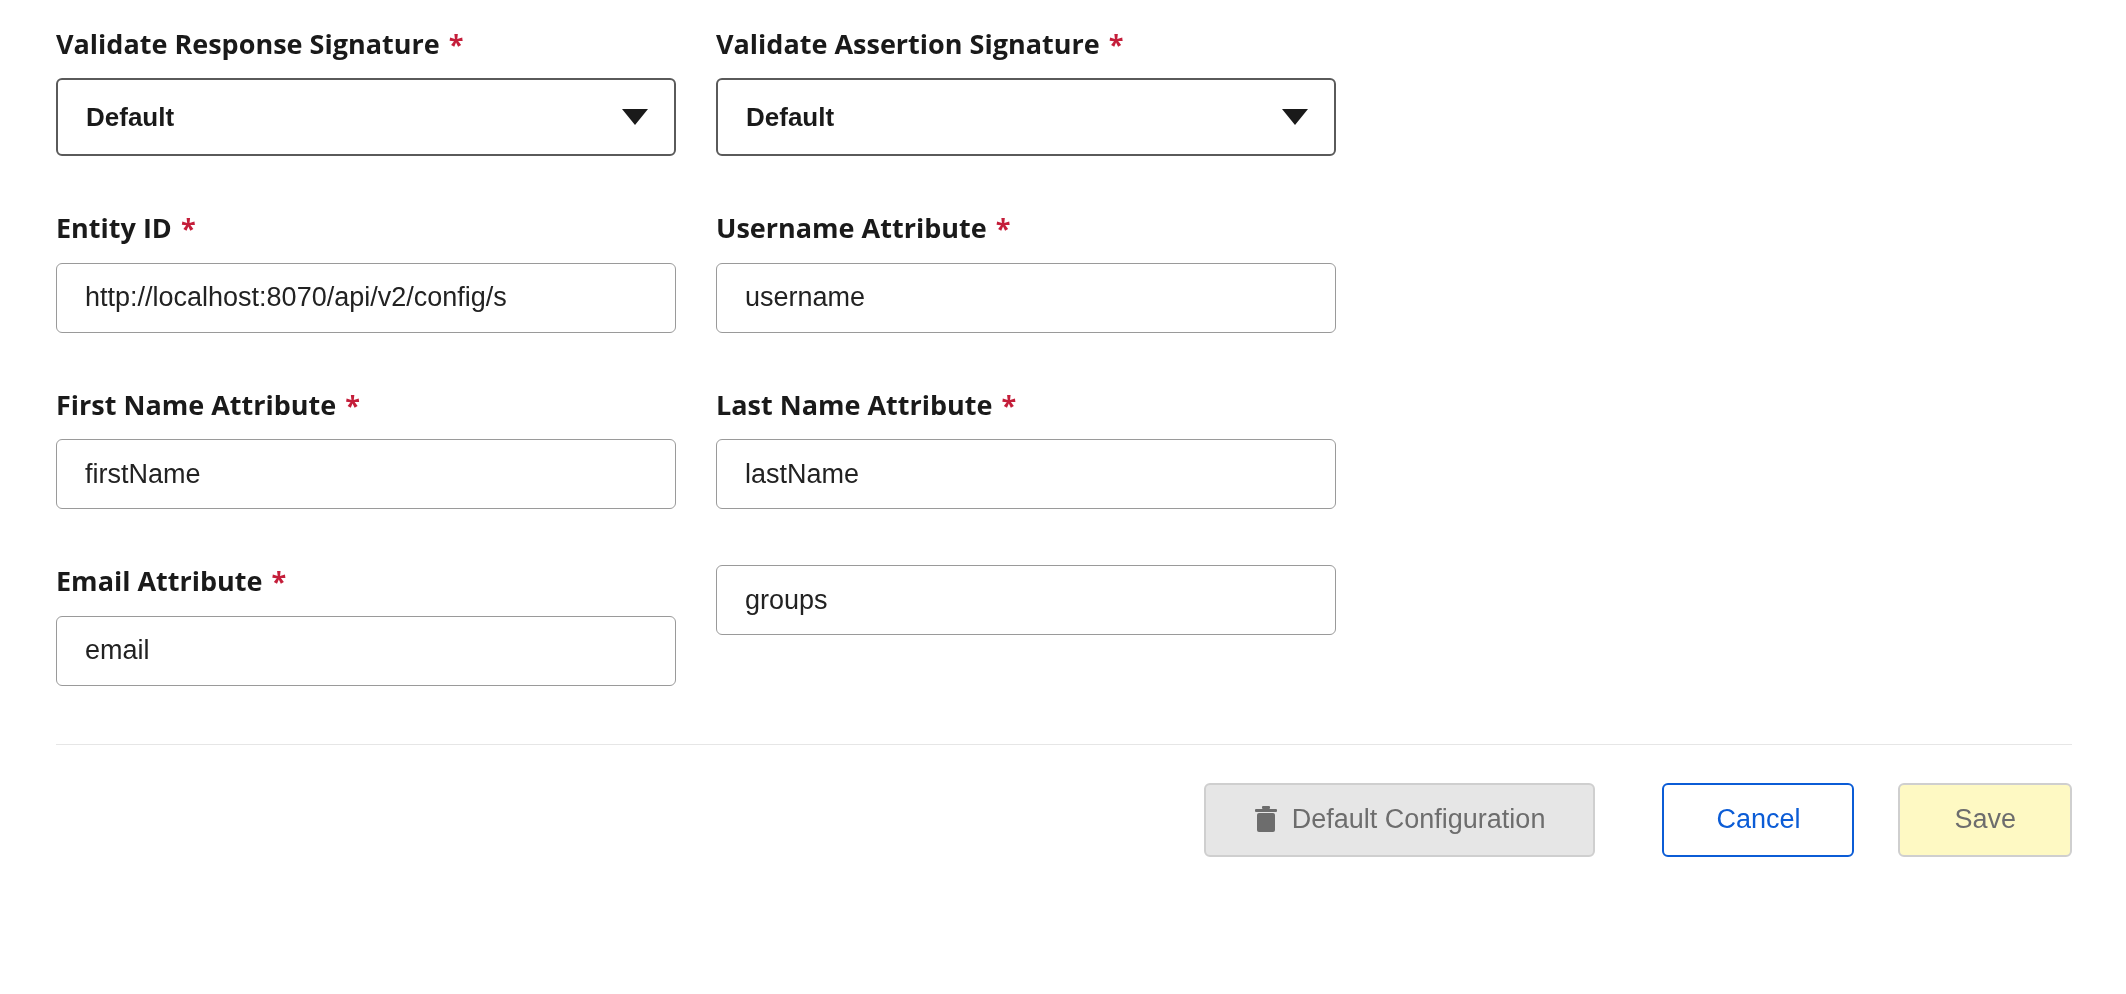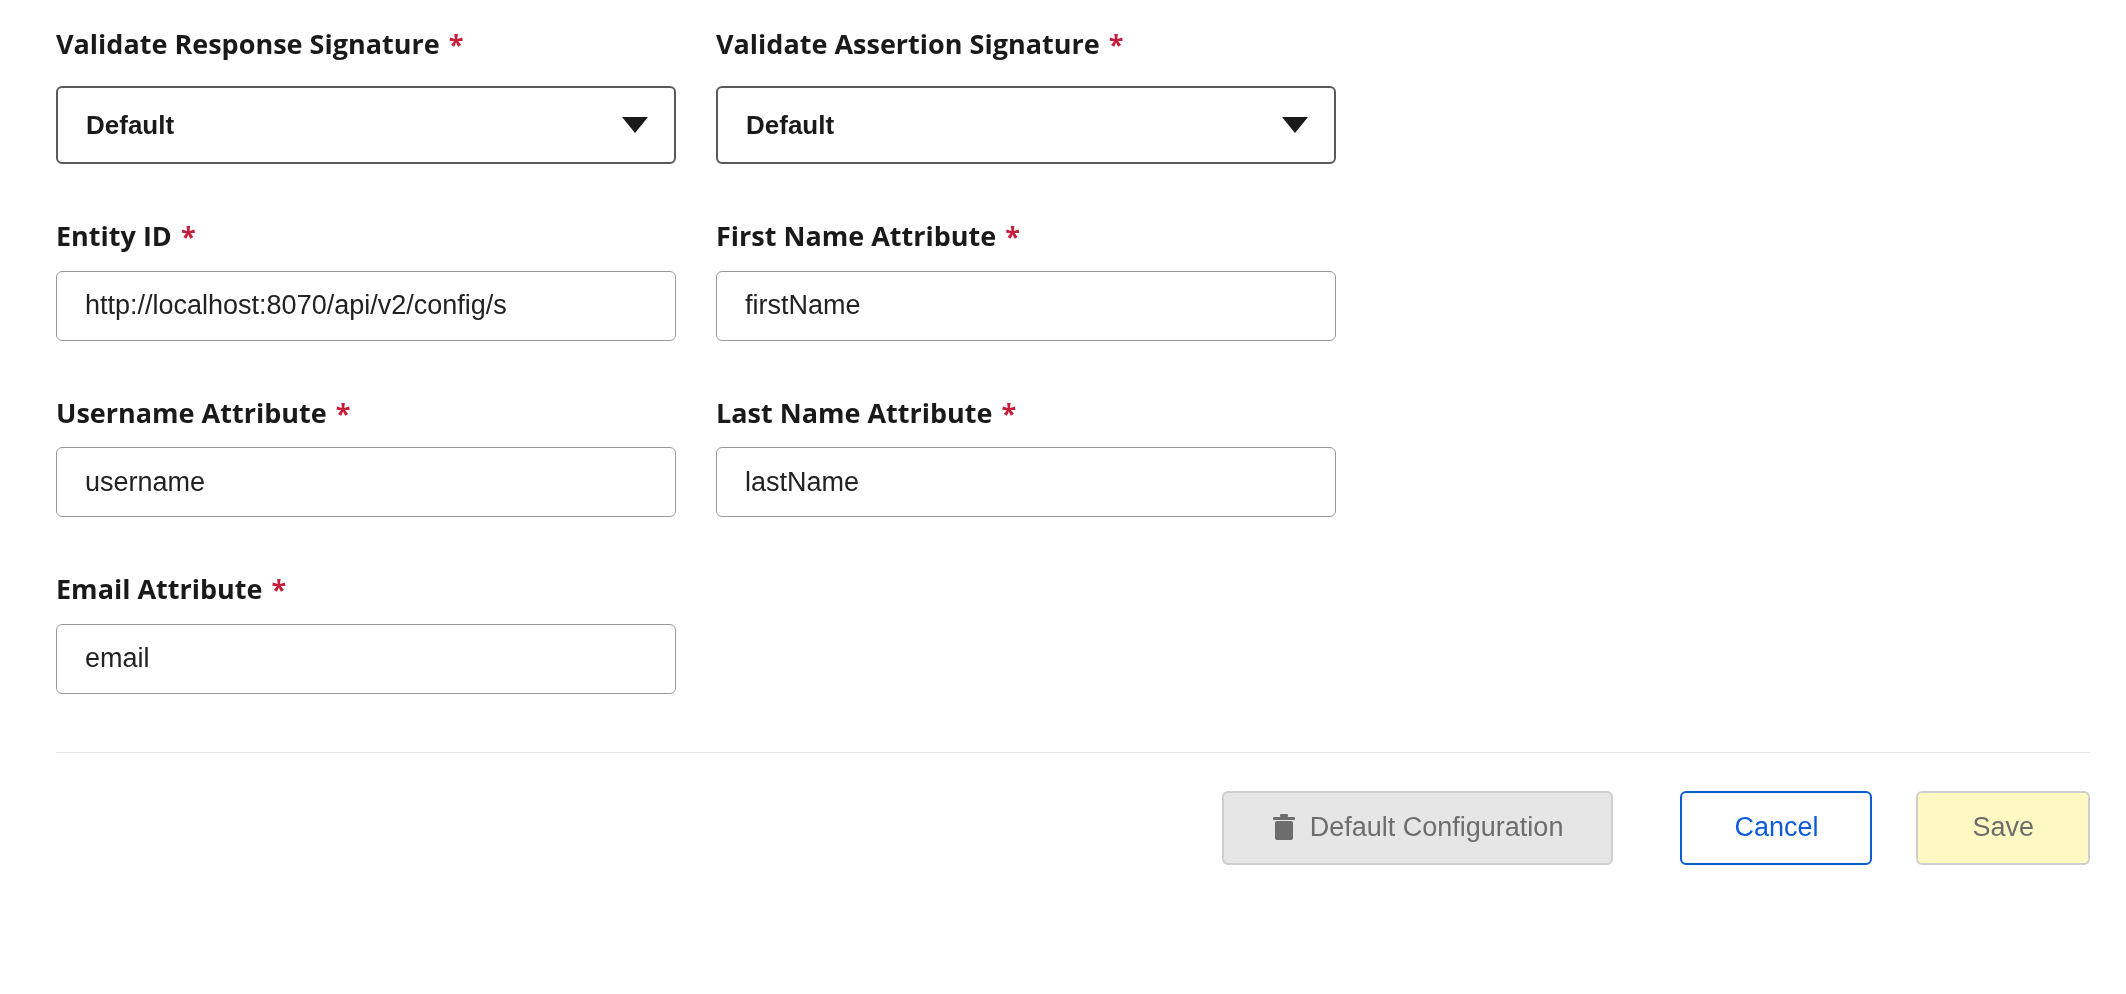--- a/index.html
+++ b/index.html
@@ -4,21 +4,21 @@
 <style>
   * { box-sizing: border-box; }
   body {
     margin: 0;
     padding: 0;
     font-family: -apple-system, BlinkMacSystemFont, "Segoe UI", "Open Sans", "Helvetica Neue", Arial, sans-serif;
     background: #ffffff;
     color: #1a1a1a;
   }
   .form-wrap {
-    padding: 28px 36px 40px 56px;
+    padding: 28px 54px 40px 56px;
     max-width: 2126px;
   }
   .grid {
     display: grid;
     grid-template-columns: 620px 620px;
     column-gap: 40px;
     row-gap: 56px;
   }
   .field {
     display: flex;
@@ -32,21 +32,20 @@
     line-height: 1.2;
   }
   .req {
     color: #c41e3a;
     font-weight: 700;
     margin-left: 2px;
   }
   .select-wrap {
     position: relative;
     width: 100%;
-    margin-top: 8px;
   }
   .select-wrap .control {
     width: 100%;
     height: 78px;
     border: 2px solid #5a5a5a;
     border-radius: 6px;
     background: #ffffff;
     font-size: 26px;
     font-weight: 600;
     color: #1a1a1a;
@@ -172,51 +171,52 @@
     <div class="field">
       <label class="field-label">
         <span>Entity ID</span>
         <span class="req">*</span>
       </label>
       <input type="text" class="text-input entity" value="http://localhost:8070/api/v2/config/s" style="">
     </div>
 
     <div class="field">
       <label class="field-label">
+        <span>Username Attribute</span>
+        <span class="req">*</span>
+      </label>
+      <input type="text" class="text-input" value="username" style="">
+    </div>
+
+    <div class="field">
+      <label class="field-label">
         <span>First Name Attribute</span>
         <span class="req">*</span>
       </label>
       <input type="text" class="text-input" value="firstName" style="">
     </div>
 
     <div class="field">
       <label class="field-label">
-        <span>Username Attribute</span>
-        <span class="req">*</span>
-      </label>
-      <input type="text" class="text-input" value="username" style="">
-    </div>
-
-    <div class="field">
-      <label class="field-label">
         <span>Last Name Attribute</span>
         <span class="req">*</span>
       </label>
       <input type="text" class="text-input" value="lastName" style="">
     </div>
 
     <div class="field">
       <label class="field-label">
         <span>Email Attribute</span>
         <span class="req">*</span>
       </label>
       <input type="text" class="text-input" value="email" style="">
     </div>
 
     <div class="field">
+      <input type="text" class="text-input" value="groups" style="">
     </div>
 
   </div>
 
   <hr class="divider">
 
   <div class="footer">
     <button class="btn btn-delete" disabled="">
       <span class="trash-icon">
         <svg width="24" height="28" viewBox="0 0 24 28" fill="#6d6d6d">

